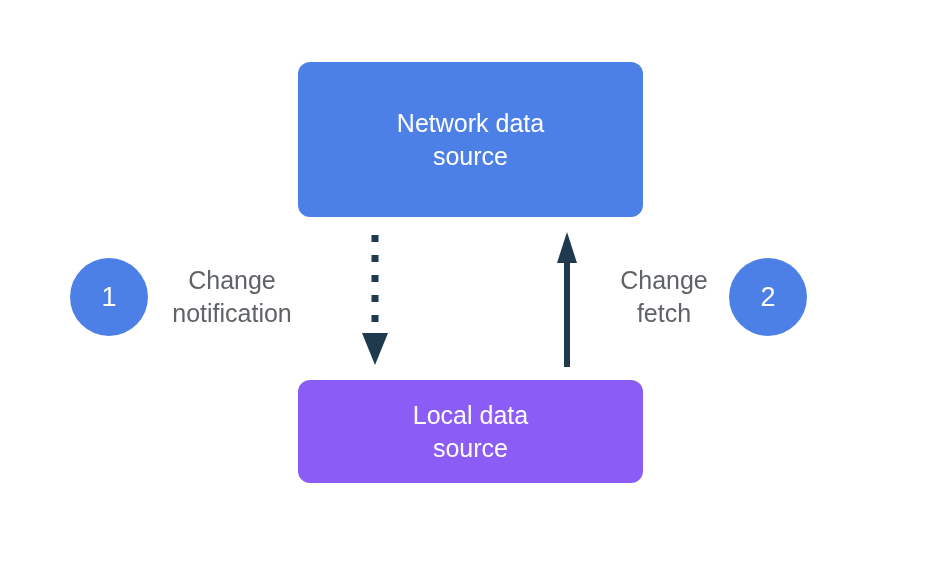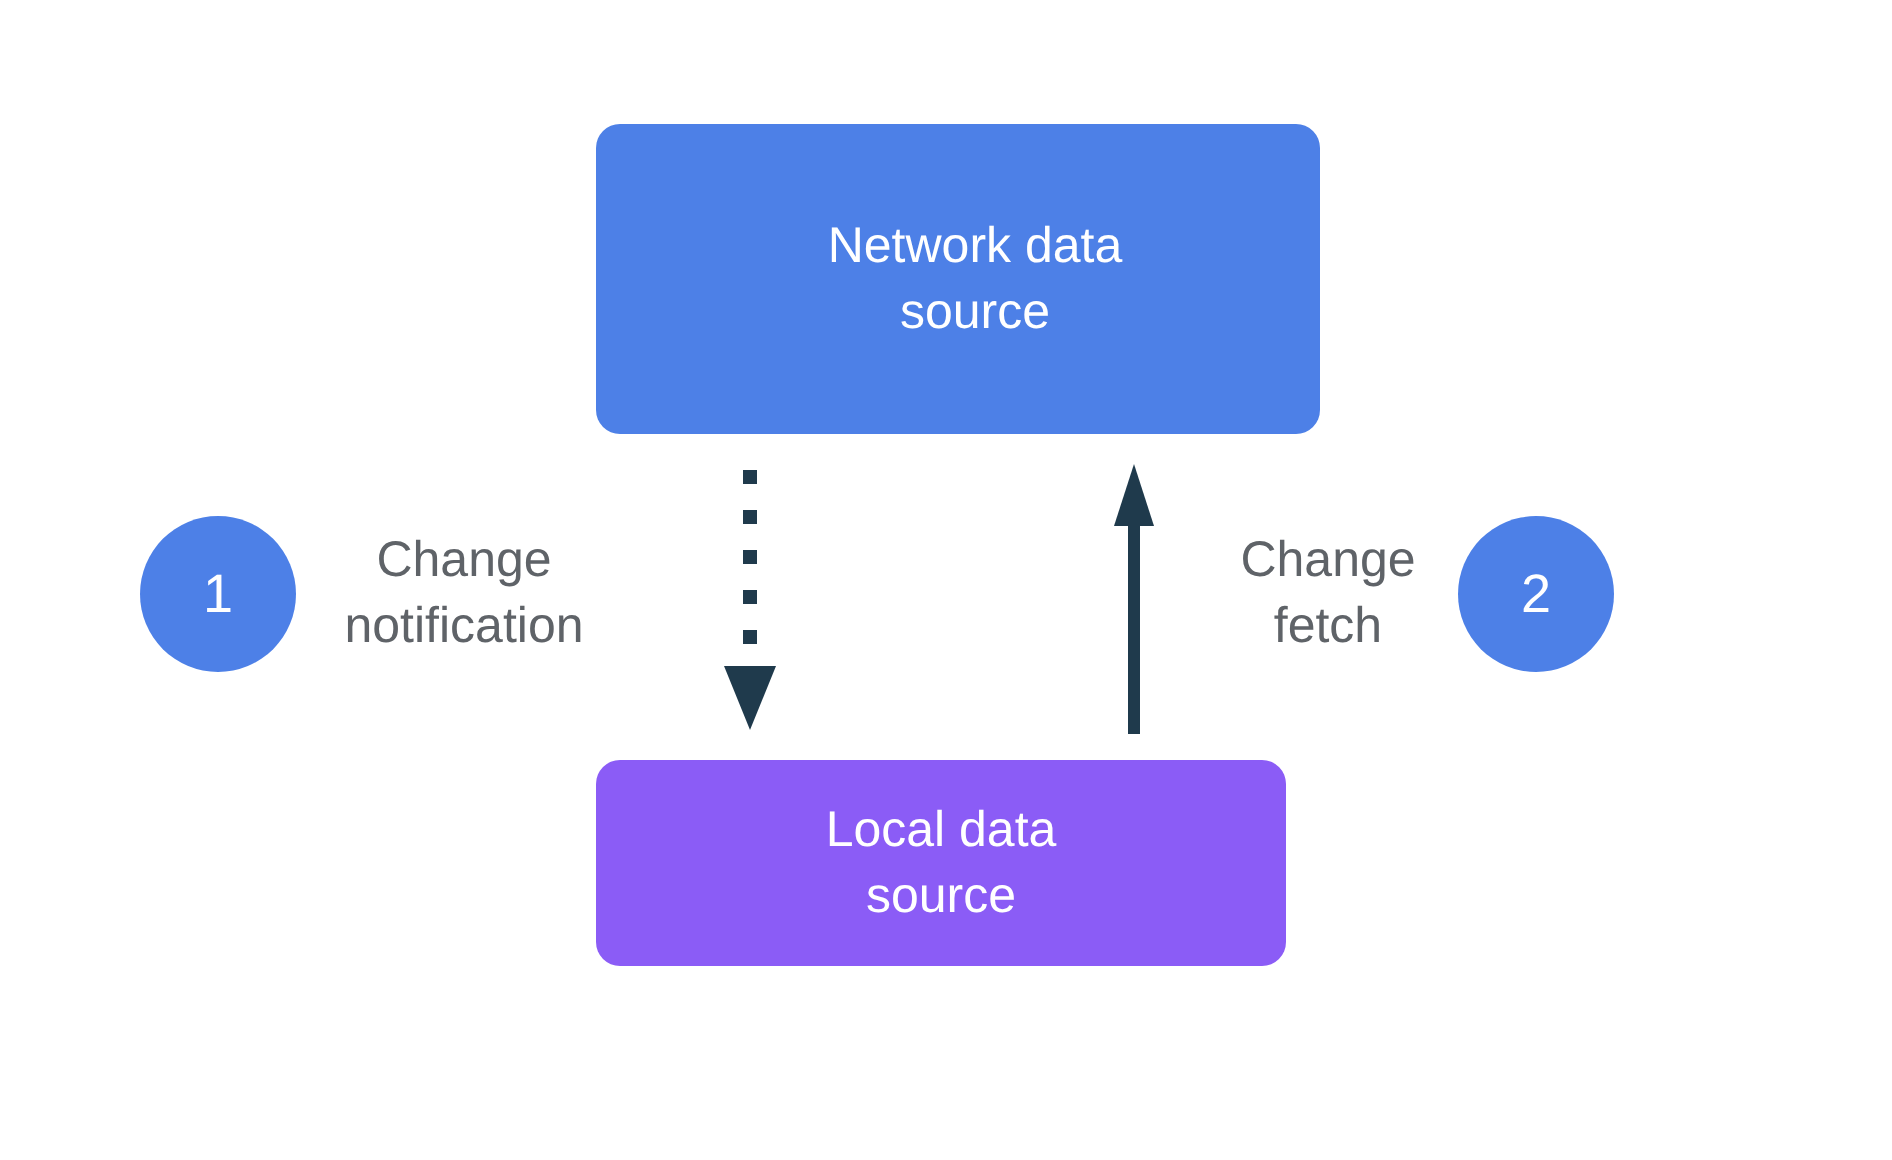--- a/index.html
+++ b/index.html
@@ -24,21 +24,20 @@
     text-align: center;
     color: #ffffff;
     font-size: 25px;
     line-height: 33px;
   }
   .node-network {
     left: 298px;
     top: 62px;
     width: 345px;
     height: 155px;
-    padding-left: 17px;
   }
   .node-local {
     left: 298px;
     top: 380px;
     width: 345px;
     height: 103px;
   }
   .node-network .node-label { max-width: 200px; }
   .node-local .node-label { max-width: 150px; }
   .arrow-layer {

